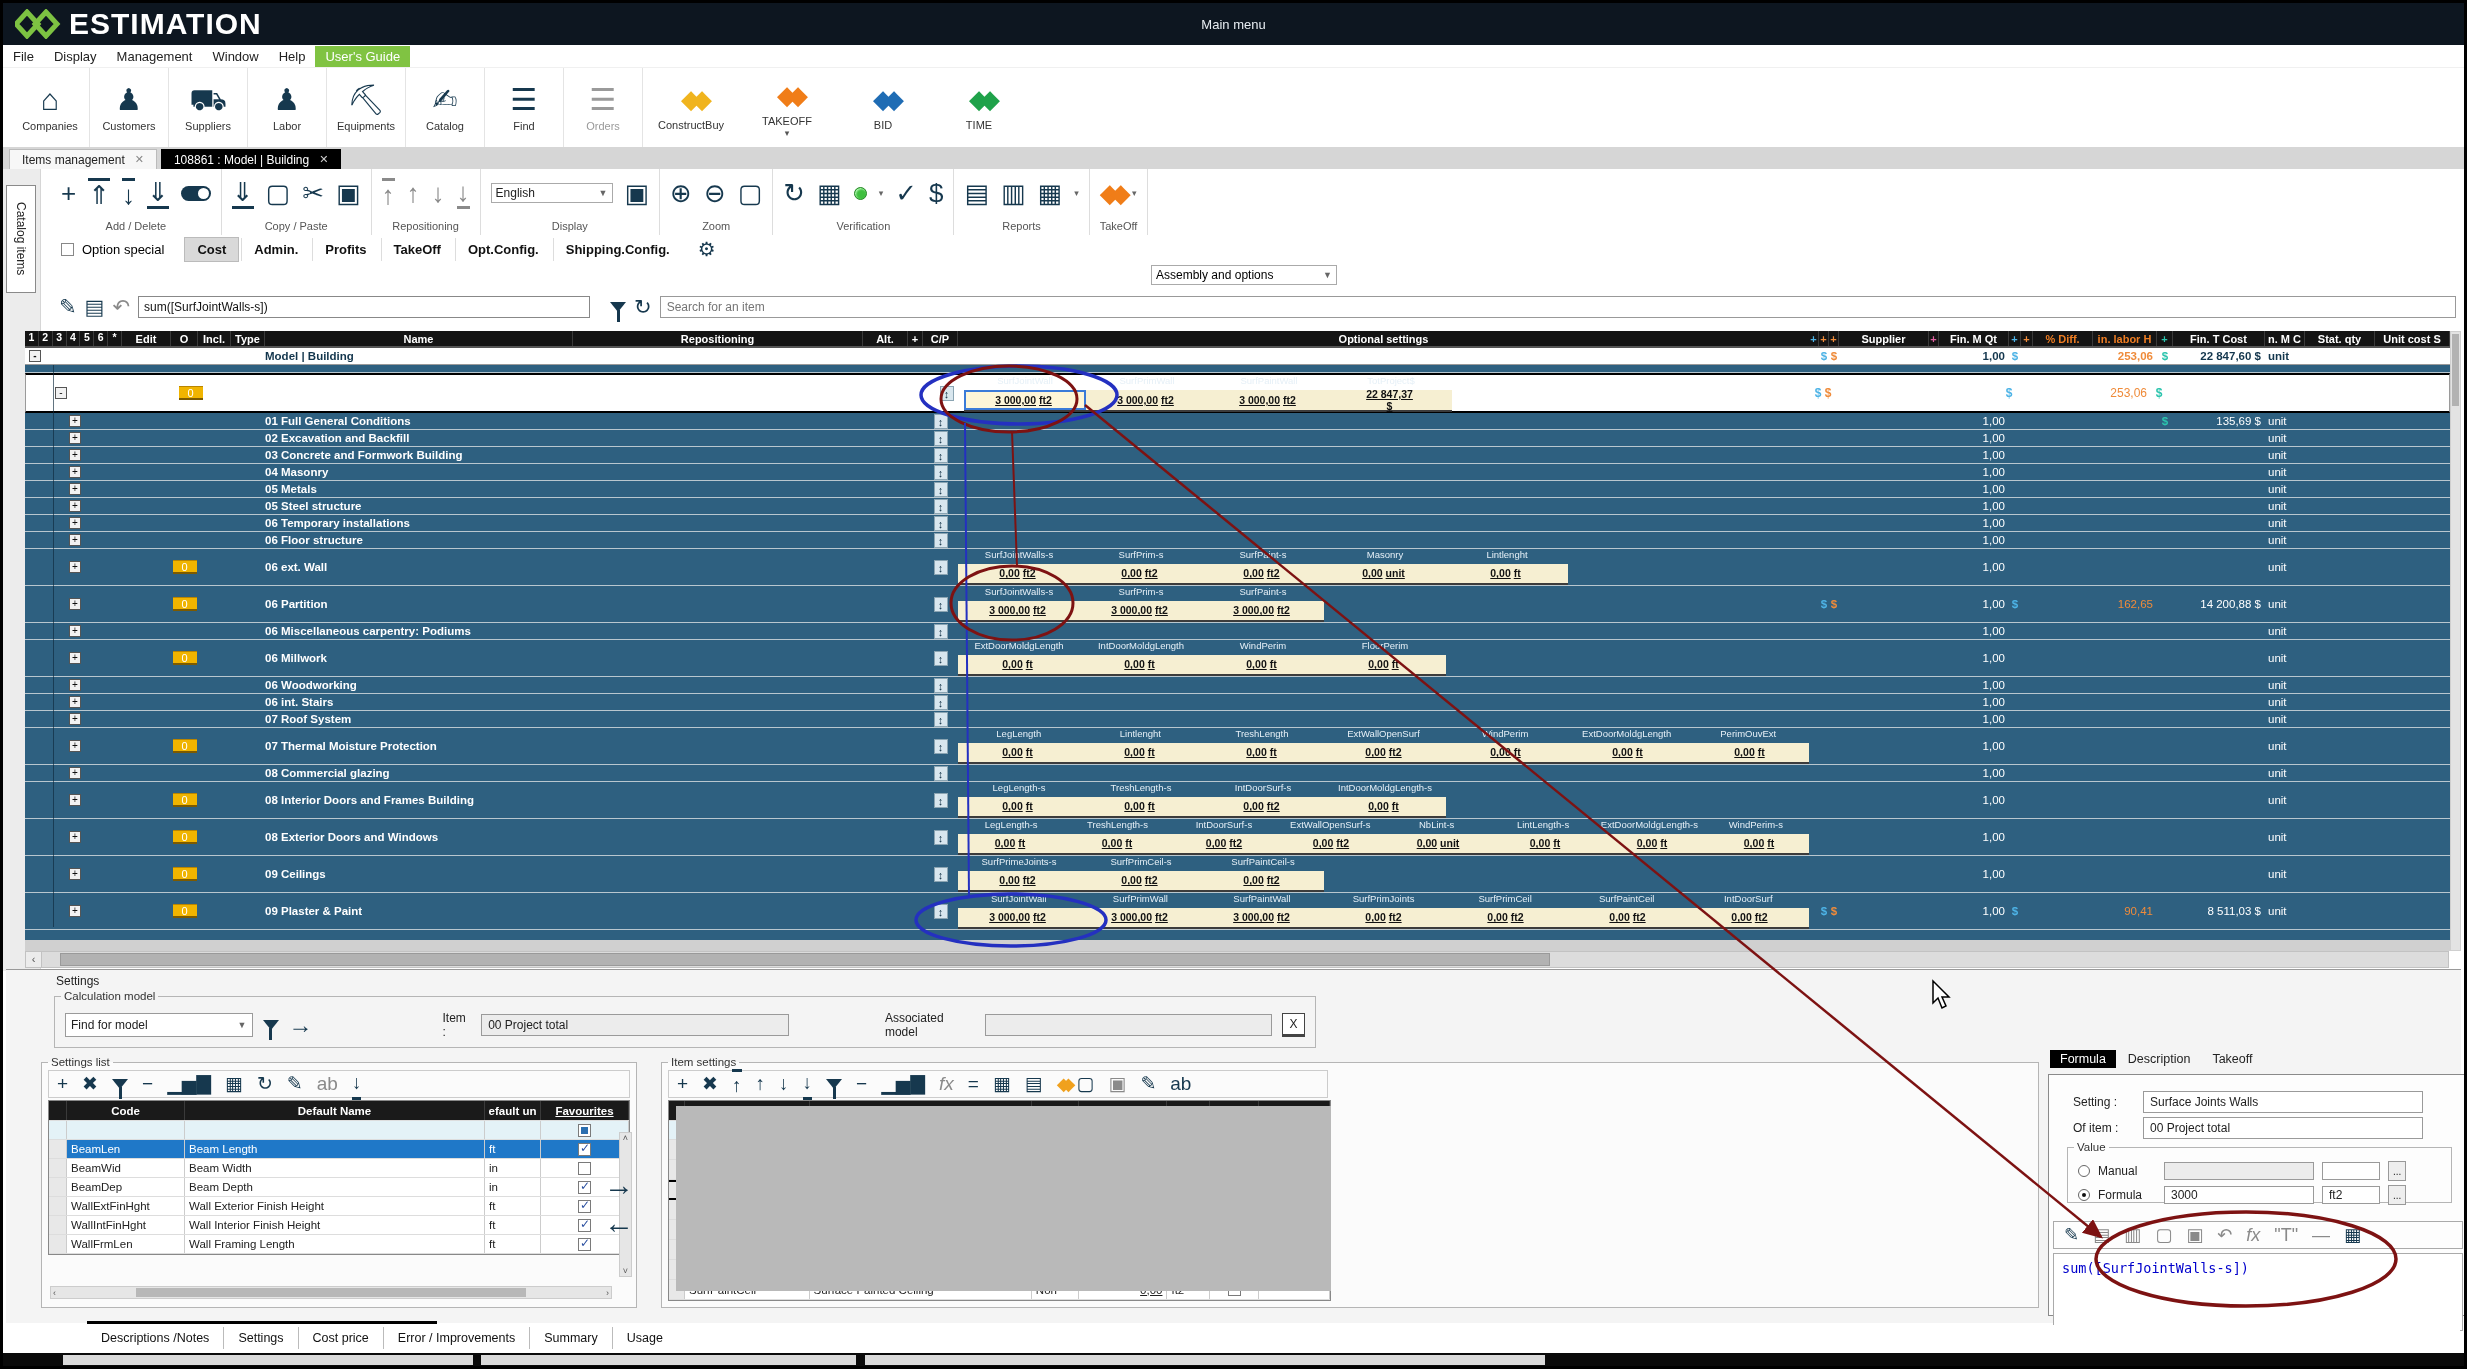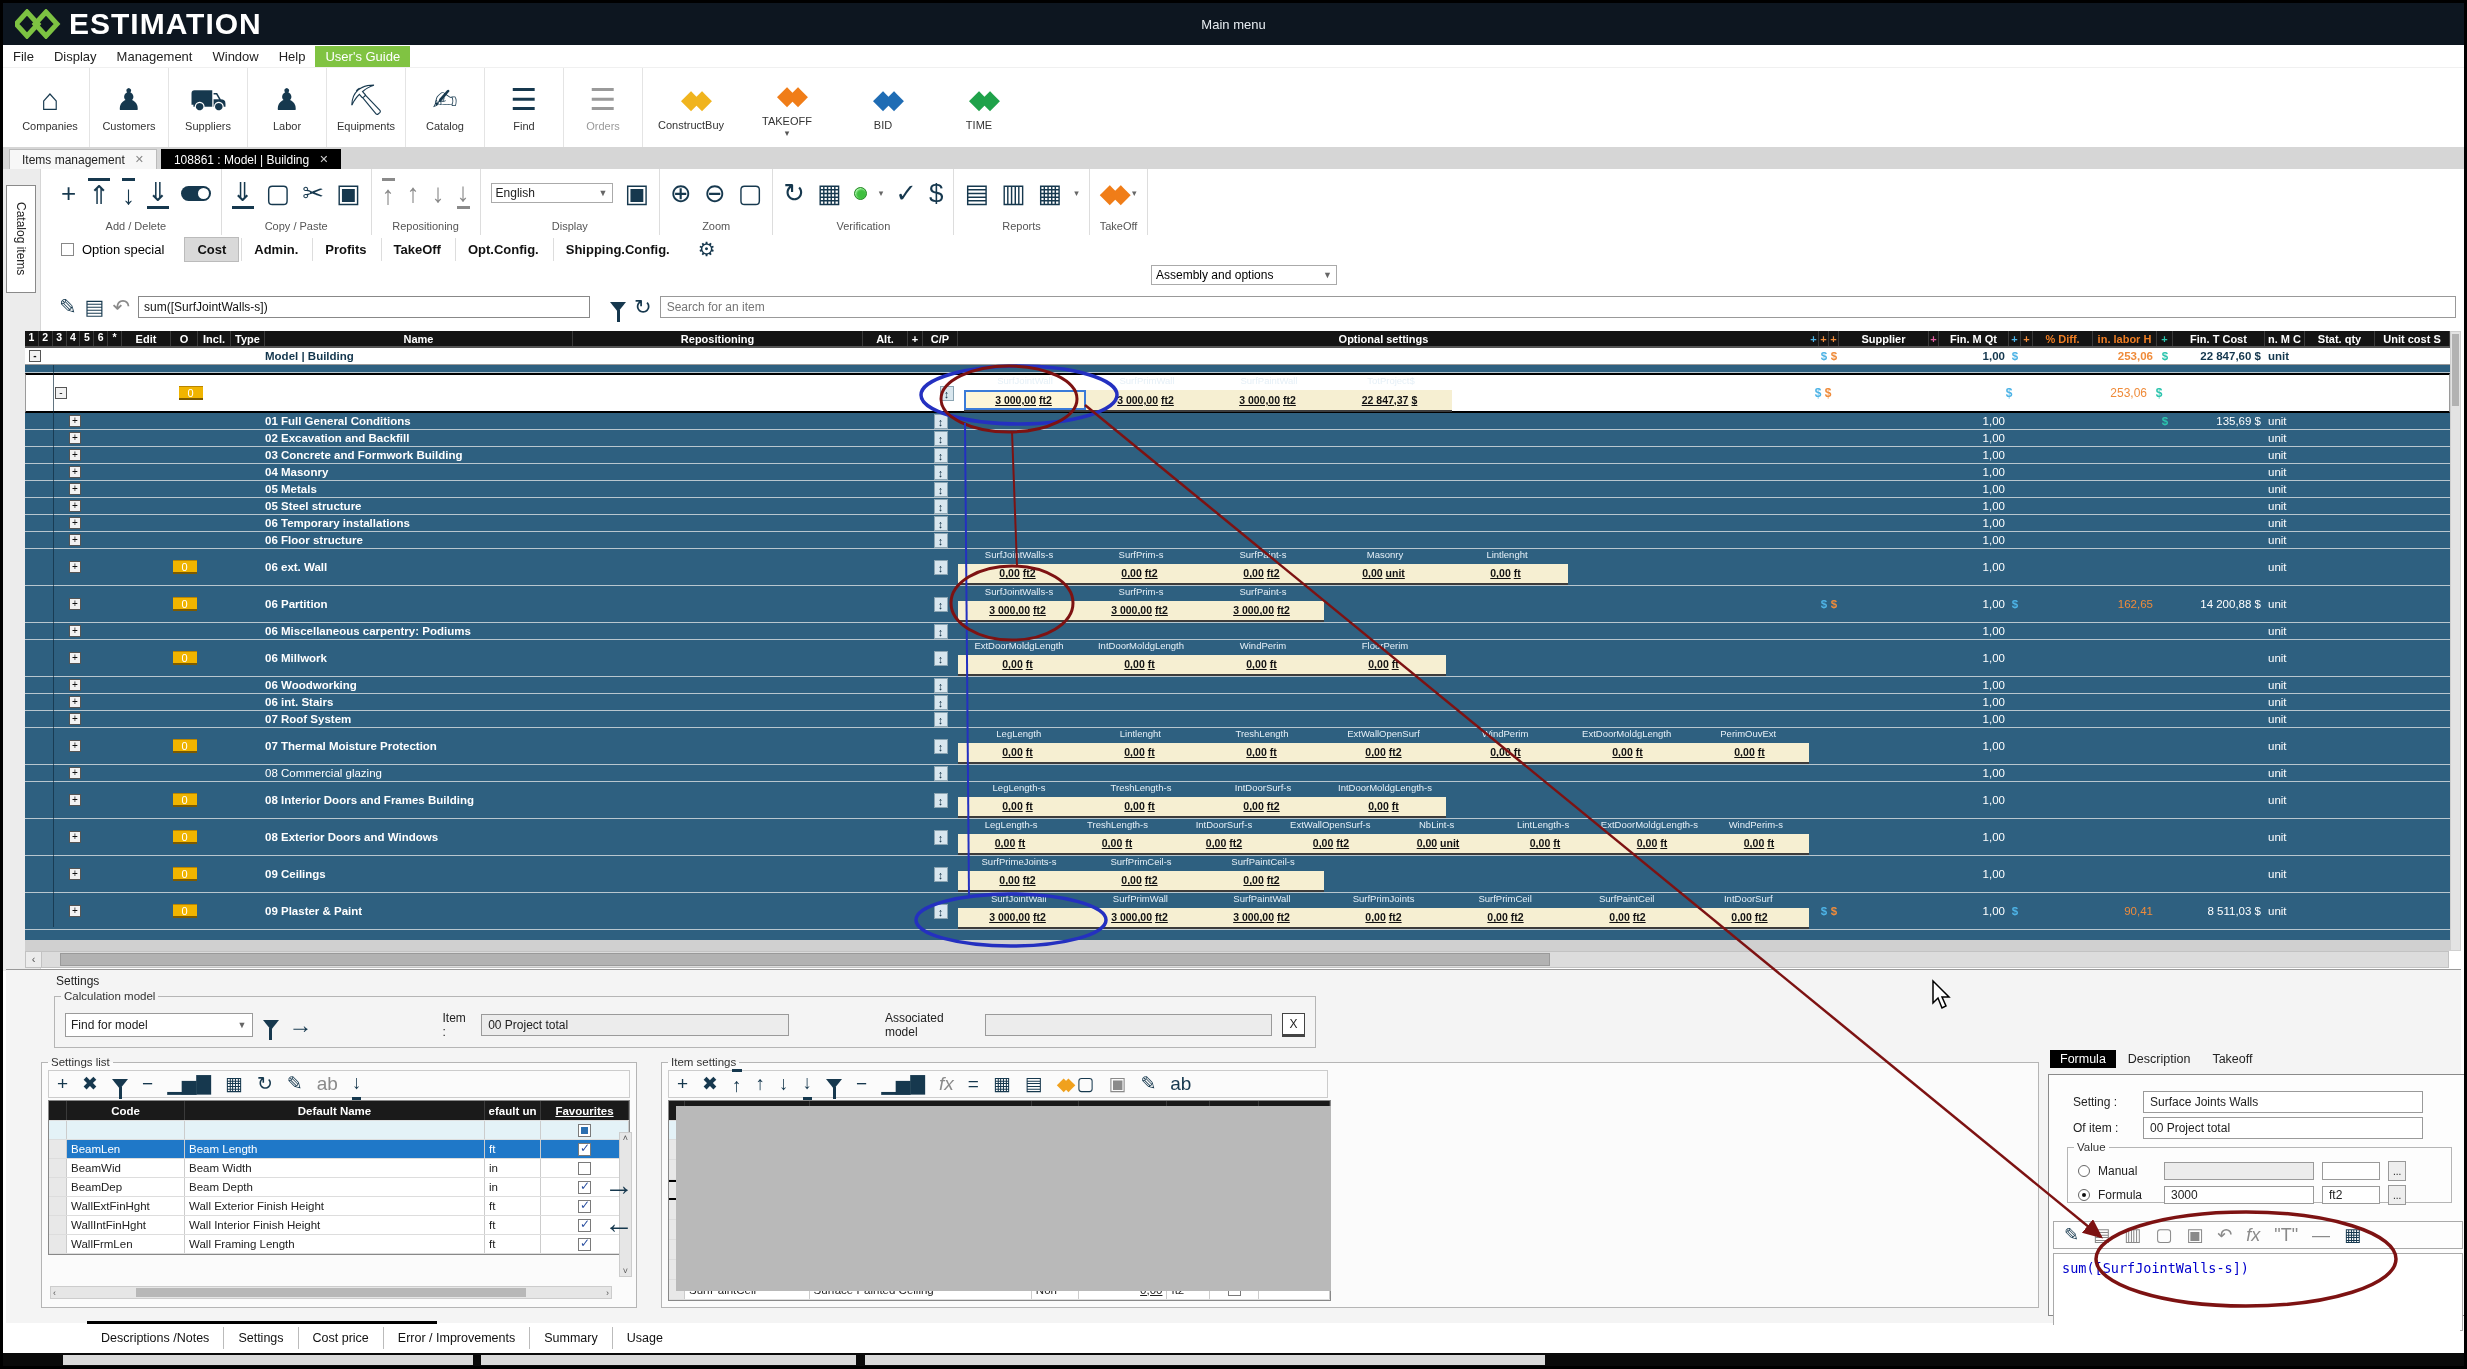--- a/index.html
+++ b/index.html
@@ -464,21 +464,21 @@
               <u>ft2</u>
             </div>
             <div class="ov" style="width: 122px;">
               <u>3 000,00</u>
               <u>ft2</u>
             </div>
             <div class="ov" style="width: 122px;">
               <u>3 000,00</u>
               <u>ft2</u>
             </div>
-            <div class="ov" style="width: 122px;">
+            <div class="ov" style="width: 122px; flex-direction: column;">
               <u>22 847,37</u>
               <u>$</u>
             </div>
           </div>
         </div>
         <div class="gc " style="width: 10px;"></div>
         <div class="gc c dolb" style="width: 10px;">$</div>
         <div class="gc c dolo" style="width: 10px;">$</div>
         <div class="gc " style="width: 90px;"></div>
         <div class="gc " style="width: 10px;"></div>
@@ -1129,21 +1129,21 @@
         <div class="gc " style="width: 75px;"></div>
       </div>
       <div class="gr single">
         <div class="gc " style="width: 97px; position: relative;">
           <span class="exp" style="margin-left: 44px;">+</span>
         </div>
         <div class="gc " style="width: 49px;"></div>
         <div class="gc c" style="width: 27px;"></div>
         <div class="gc " style="width: 33px;"></div>
         <div class="gc " style="width: 34px;"></div>
-        <div class="gc " style="width: 308px; font-weight: normal;">08 Commercial glazing</div>
+        <div class="gc " style="width: 308px; font-weight: bold;">08 Commercial glazing</div>
         <div class="gc " style="width: 290px;"></div>
         <div class="gc " style="width: 45px;"></div>
         <div class="gc " style="width: 15px;"></div>
         <div class="gc c" style="width: 35px;">
           <span class="cpicon">↕</span>
         </div>
         <div class="optwrap"></div>
         <div class="gc " style="width: 10px;"></div>
         <div class="gc c dolb" style="width: 10px;"></div>
         <div class="gc c dolo" style="width: 10px;"></div>

